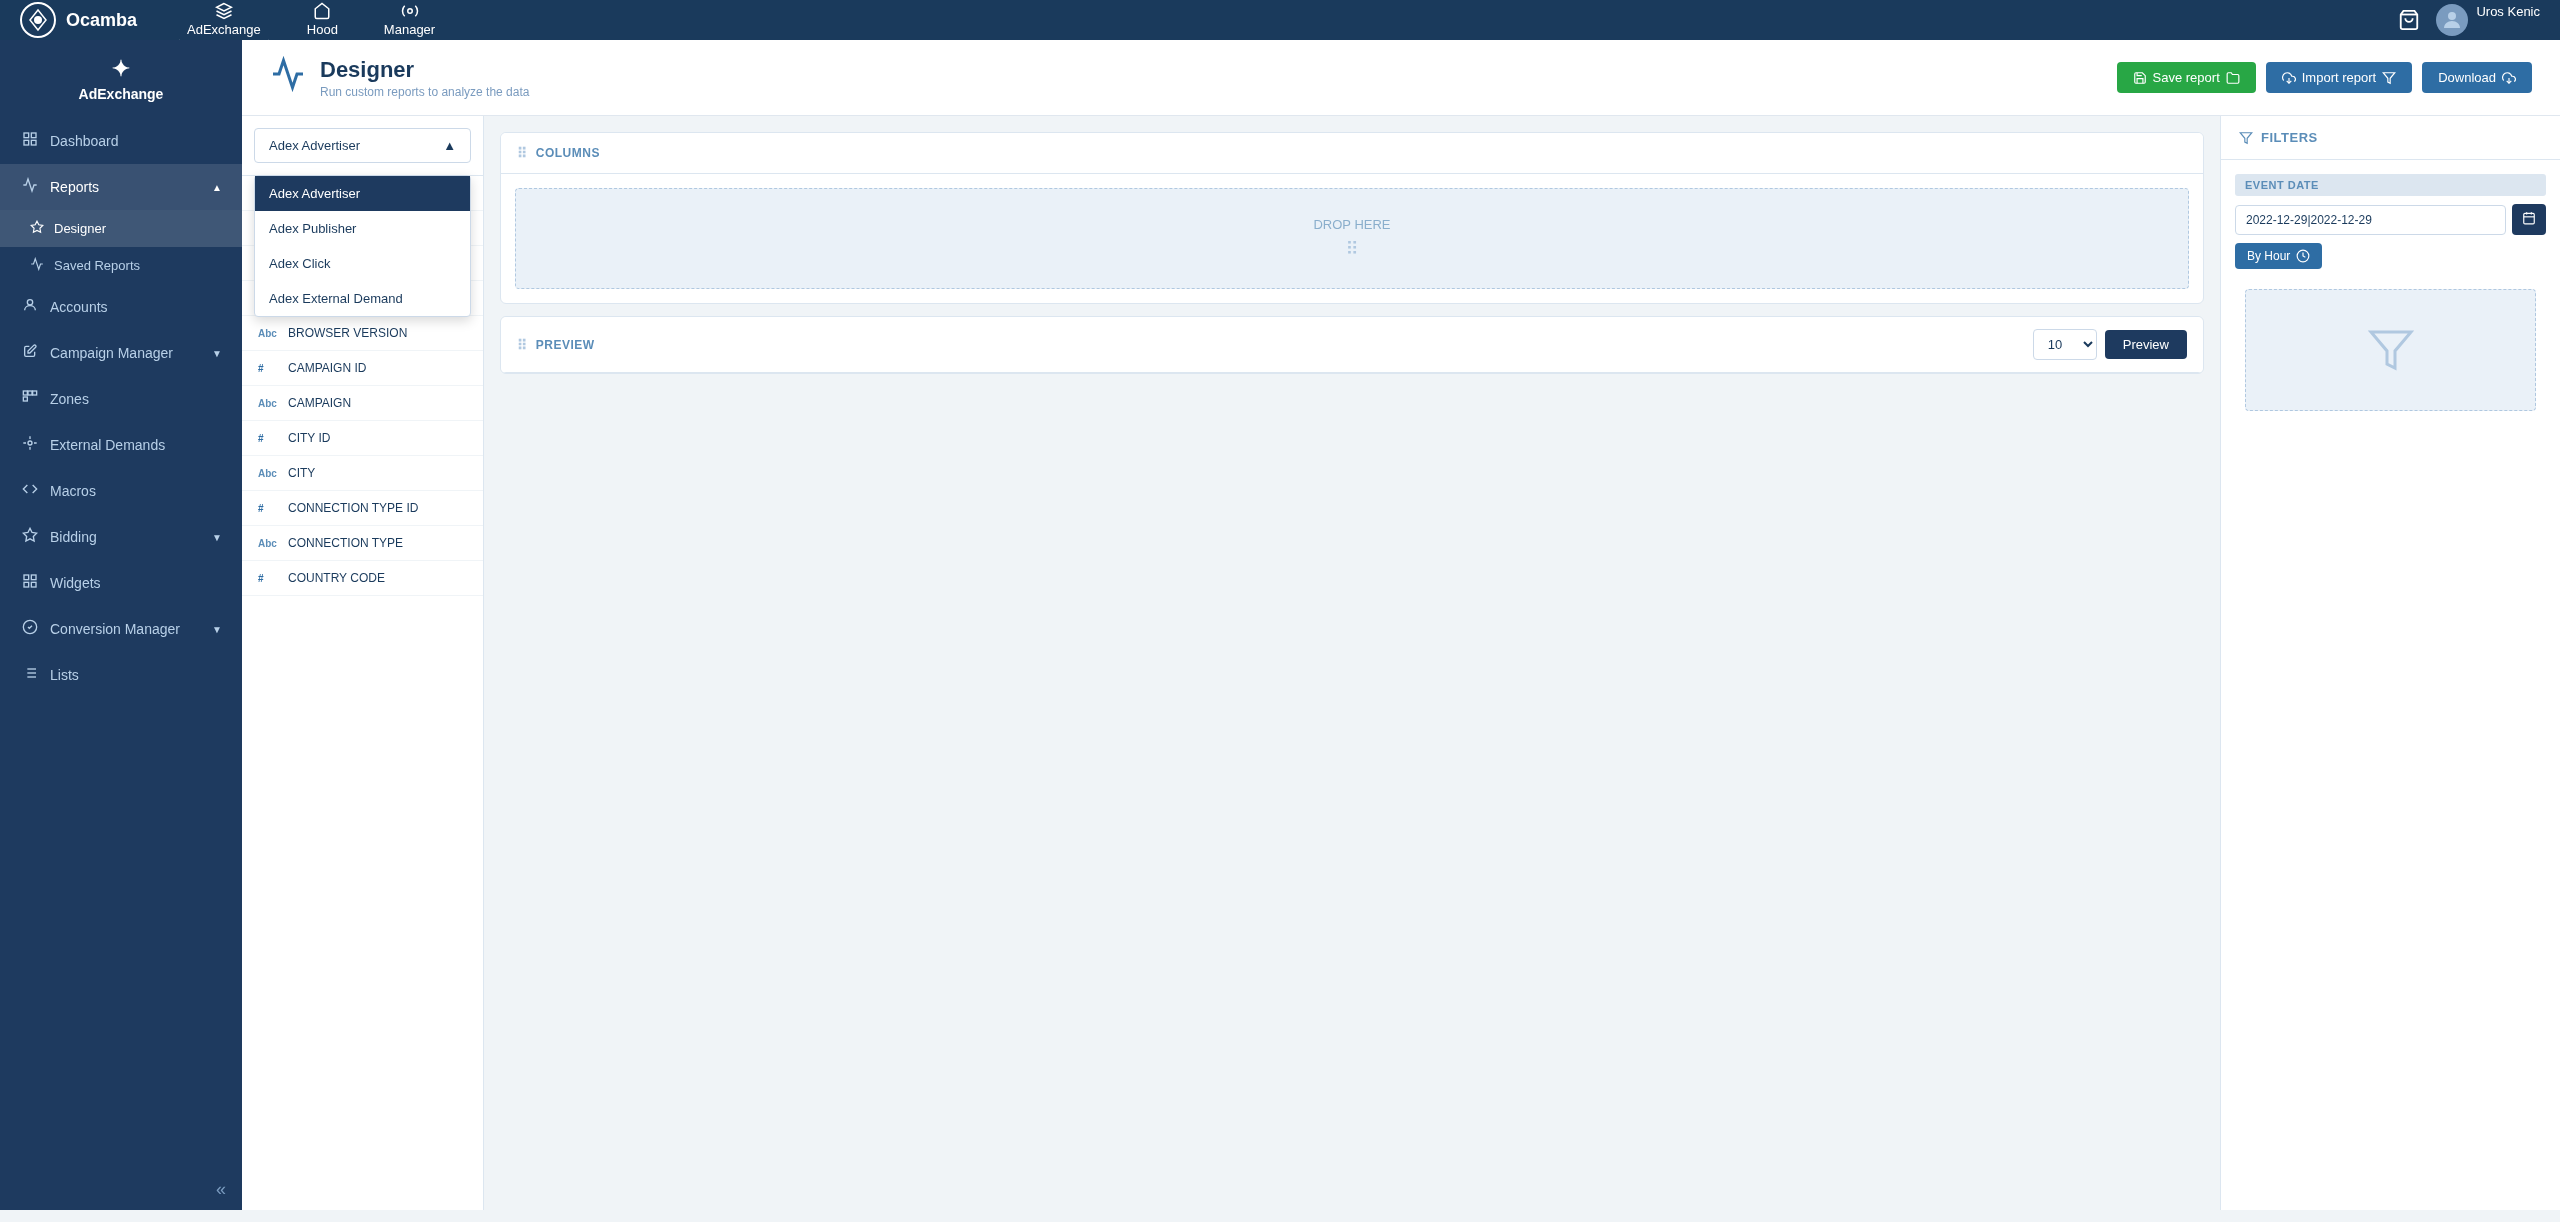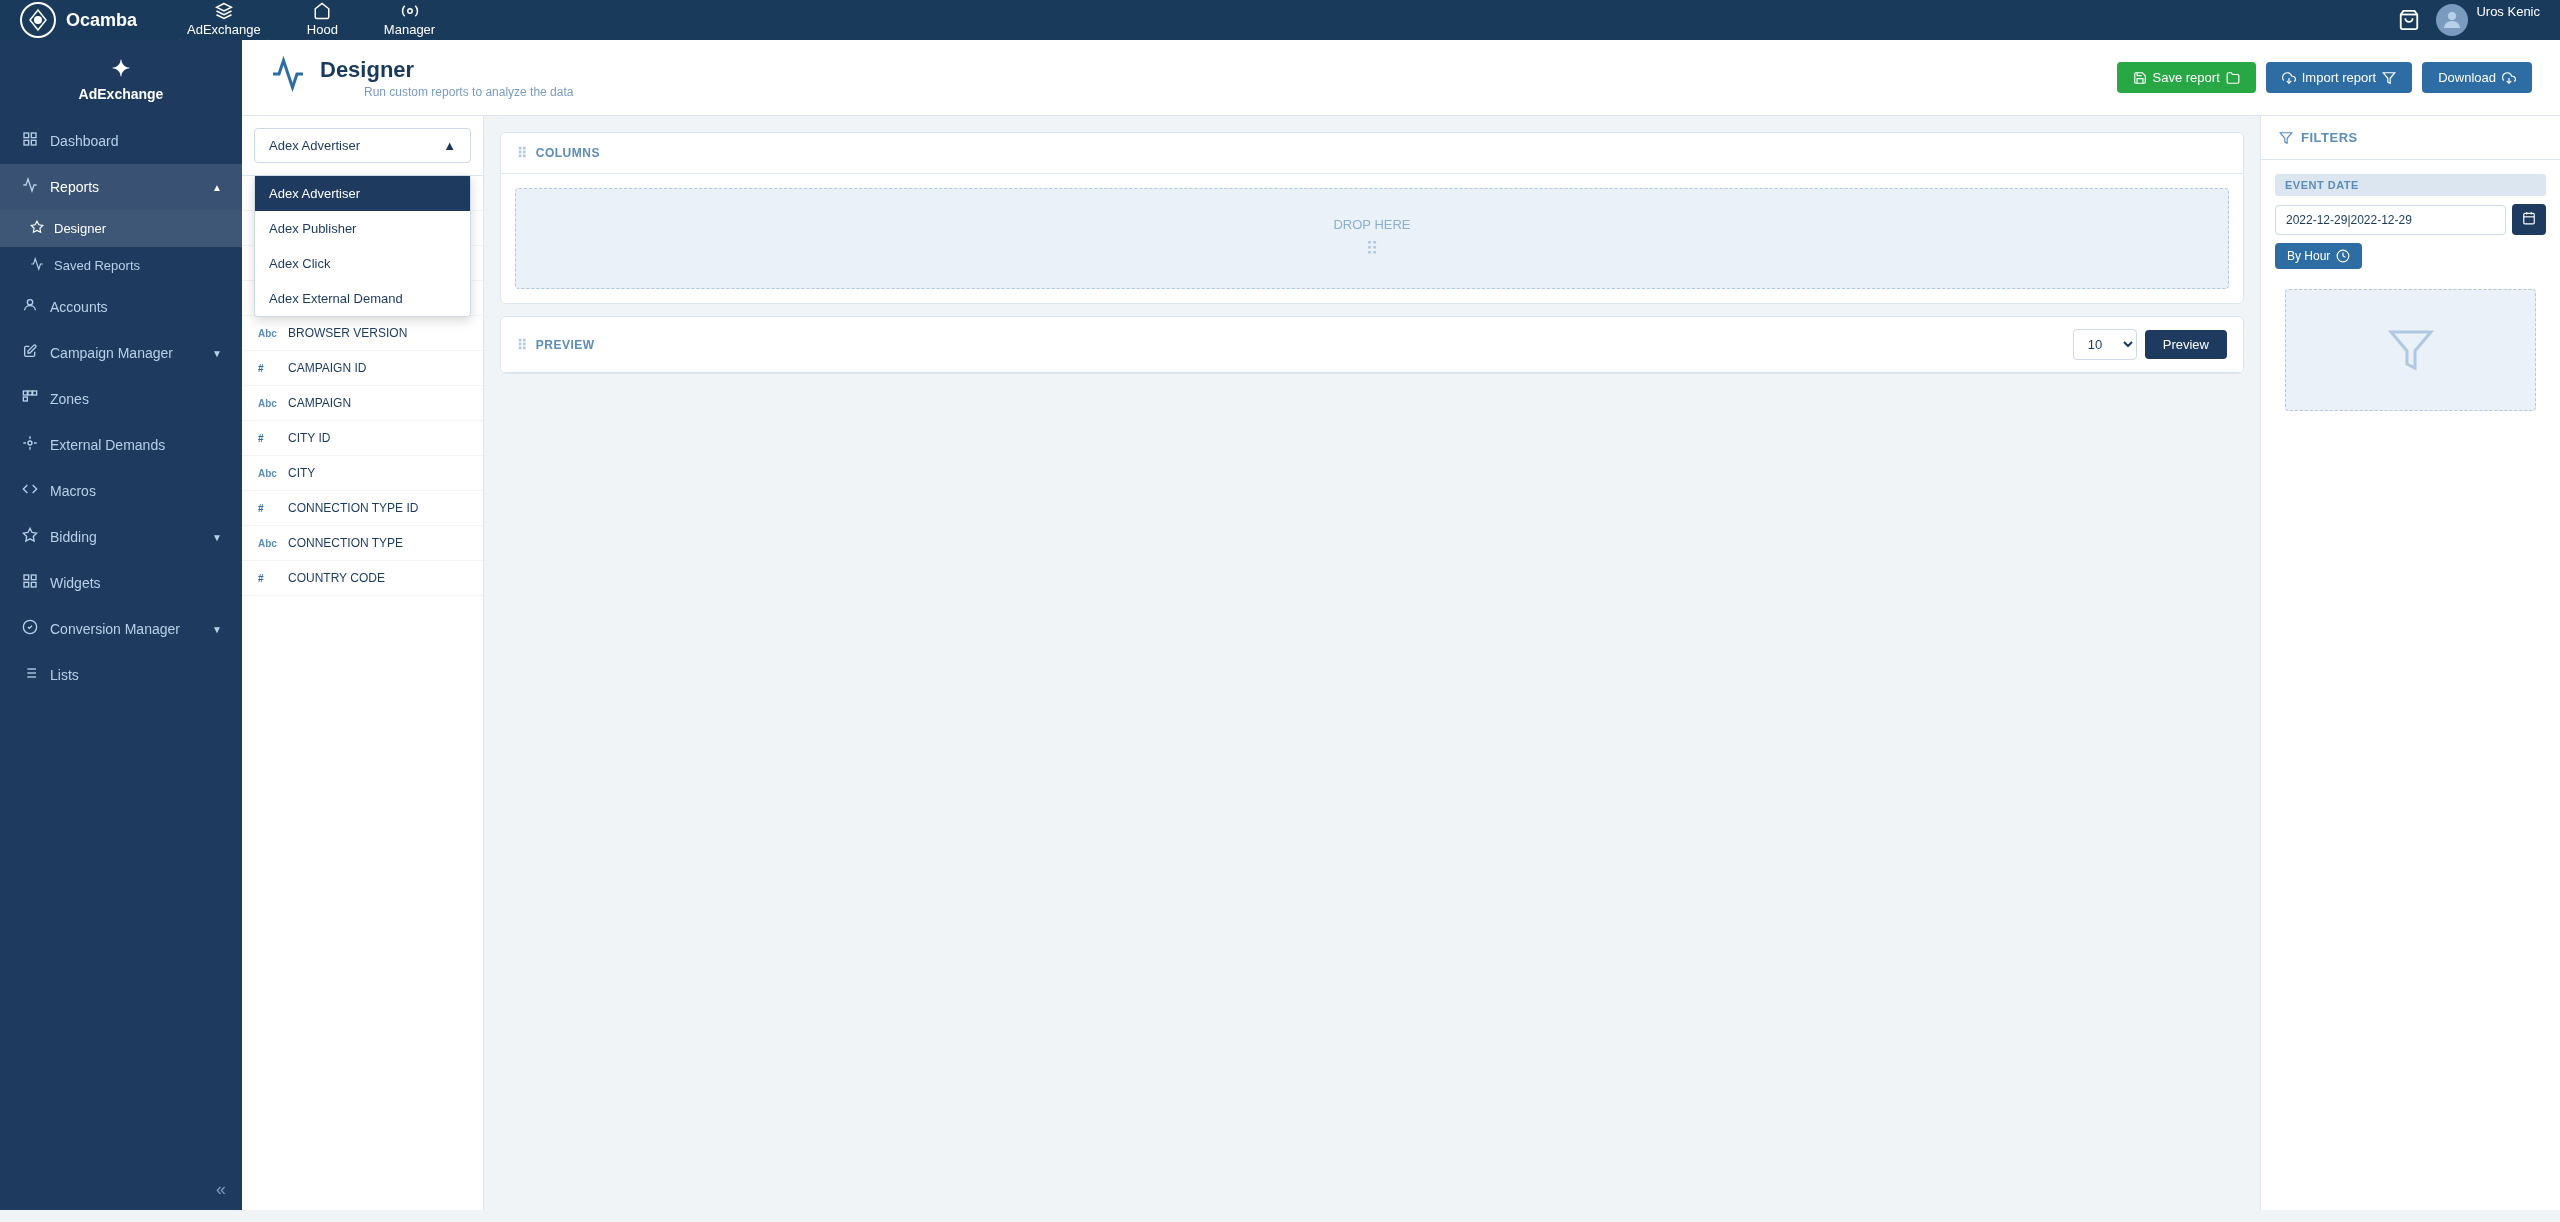--- a/index.html
+++ b/index.html
@@ -173,21 +173,20 @@
     }
     .page-title-text h1 {
       font-size: 22px;
       font-weight: 600;
       color: #1a3a5c;
     }
     .page-title-text p {
       font-size: 12px;
       color: #7a9bbf;
       margin-top: 2px;
-      margin-left: 44px;
     }
     .page-header-actions {
       display: flex;
       gap: 10px;
       align-items: center;
     }
     .btn-save {
       background: #28a745;
       color: white;
       border: none;
@@ -372,21 +371,21 @@
       color: white;
       border: none;
       padding: 7px 18px;
       border-radius: 4px;
       font-size: 13px;
       cursor: pointer;
     }
 
     
     .filters-panel {
-      width: 300px;
+      width: 340px;
       background: white;
       border-left: 1px solid #dce6f0;
       overflow-y: auto;
       flex-shrink: 0;
     }
     .filters-header {
       padding: 14px 18px;
       display: flex;
       align-items: center;
       gap: 8px;

